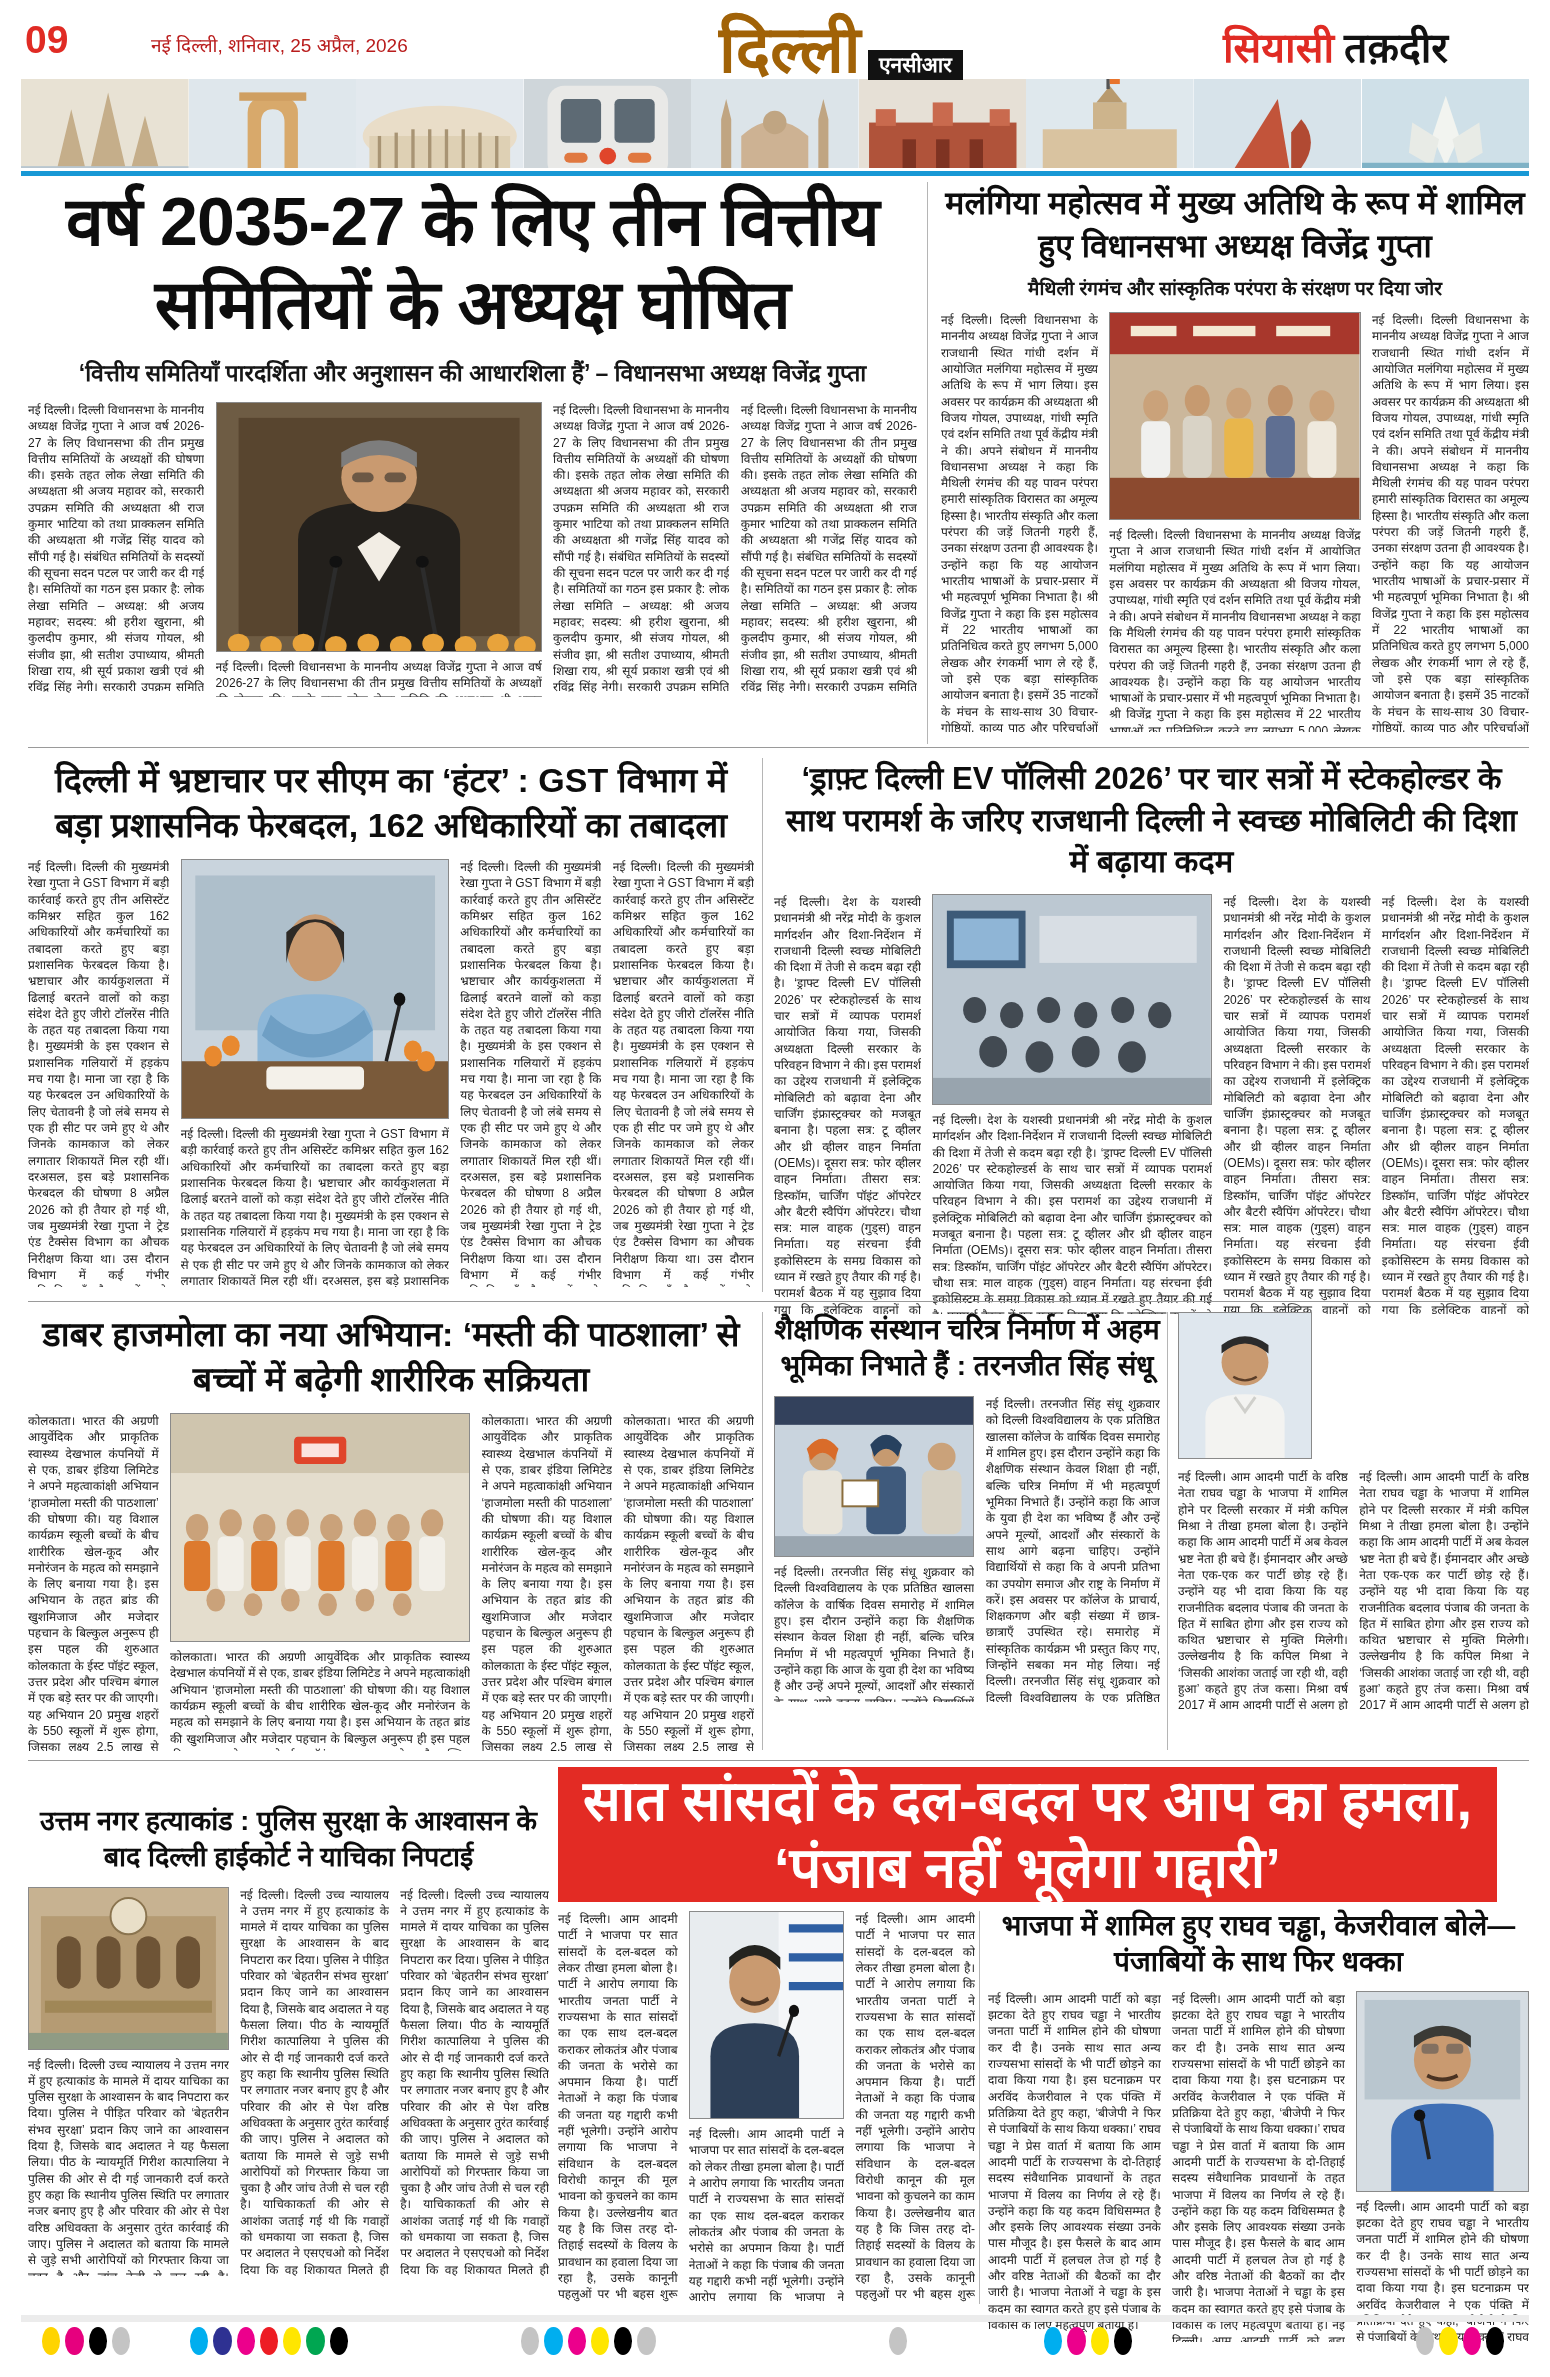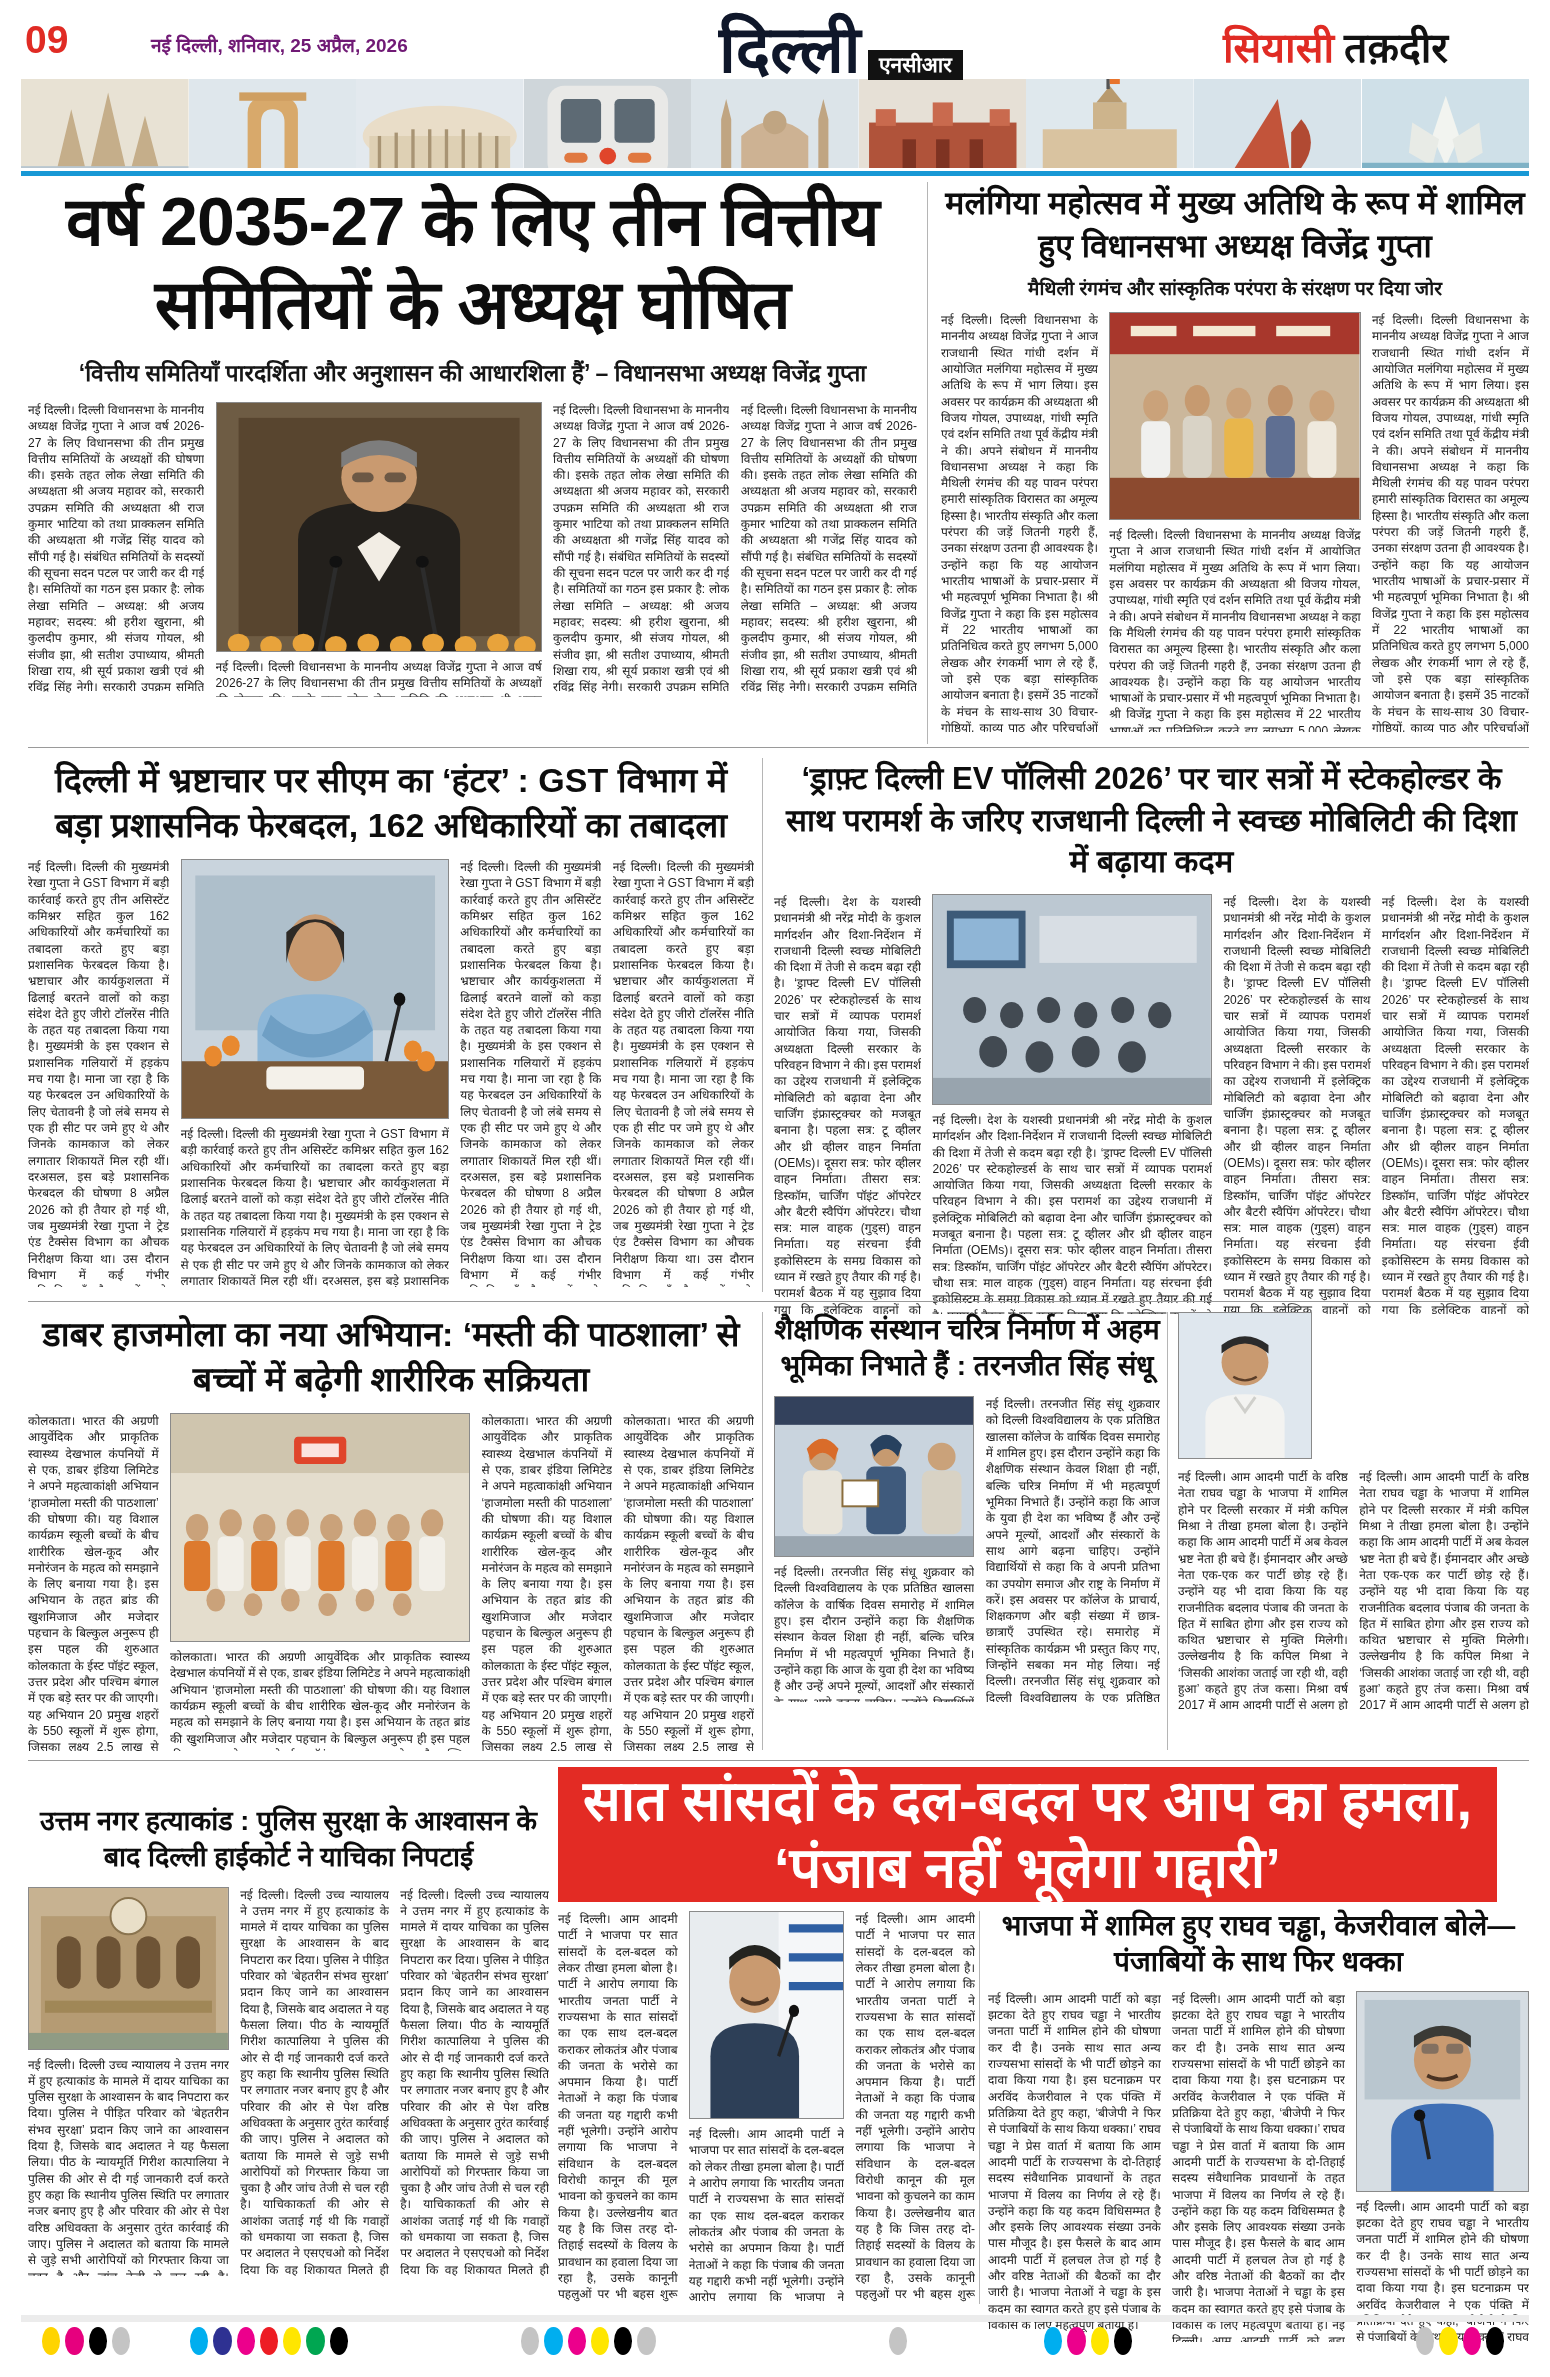--- a/index.html
+++ b/index.html
@@ -1,22 +1,22 @@
 <!DOCTYPE html>
 <html style="font-size:11.3px"><head>
 <meta charset="utf-8">
 <style>
   html,body{margin:0;padding:0;background:#777;}
   #page{position:relative;width:1550px;height:2377px;background:#fff;overflow:hidden;
         font-family:"Liberation Sans", sans-serif;color:#111;}
   
   .pagenum{position:absolute;left:25px;top:18.3px;font-size:39px;font-weight:800;color:#e02b24;}
-  .dateline{position:absolute;left:151px;top:32px;font-size:19px;font-weight:700;color:#701a75;}
+  .dateline{position:absolute;left:151px;top:32px;font-size:19px;font-weight:400;color:#b91c1c;}
   .mast-center{position:absolute;left:719px;top:21px;z-index:5;display:flex;align-items:flex-end;gap:7px;}
-  .brand-red{font-size:65px;font-weight:800;color:#0f172a;line-height:.9;}
+  .brand-red{font-size:65px;font-weight:800;color:#a16207;line-height:.9;}
   .brand-box{font-size:21px;font-weight:800;color:#fff;background:#121212;padding:4.2px 11.3px;line-height:1;}
   .mast-right{position:absolute;left:1223px;top:28px;z-index:5;display:flex;gap:10px;}
   .sec-red{font-size:41px;font-weight:800;color:#e02b24;line-height:1;}
   .sec-black{font-size:41px;font-weight:800;color:#111;line-height:1;}
   
   .banner{position:absolute;left:21px;top:79px;width:1508px;height:89px;display:flex;overflow:hidden;}
   .tile{flex:1;position:relative;overflow:hidden;}
   .bluerule{position:absolute;left:21px;top:171px;width:1508px;height:5px;background:#1898d5;}
   
   .art{position:absolute;}

